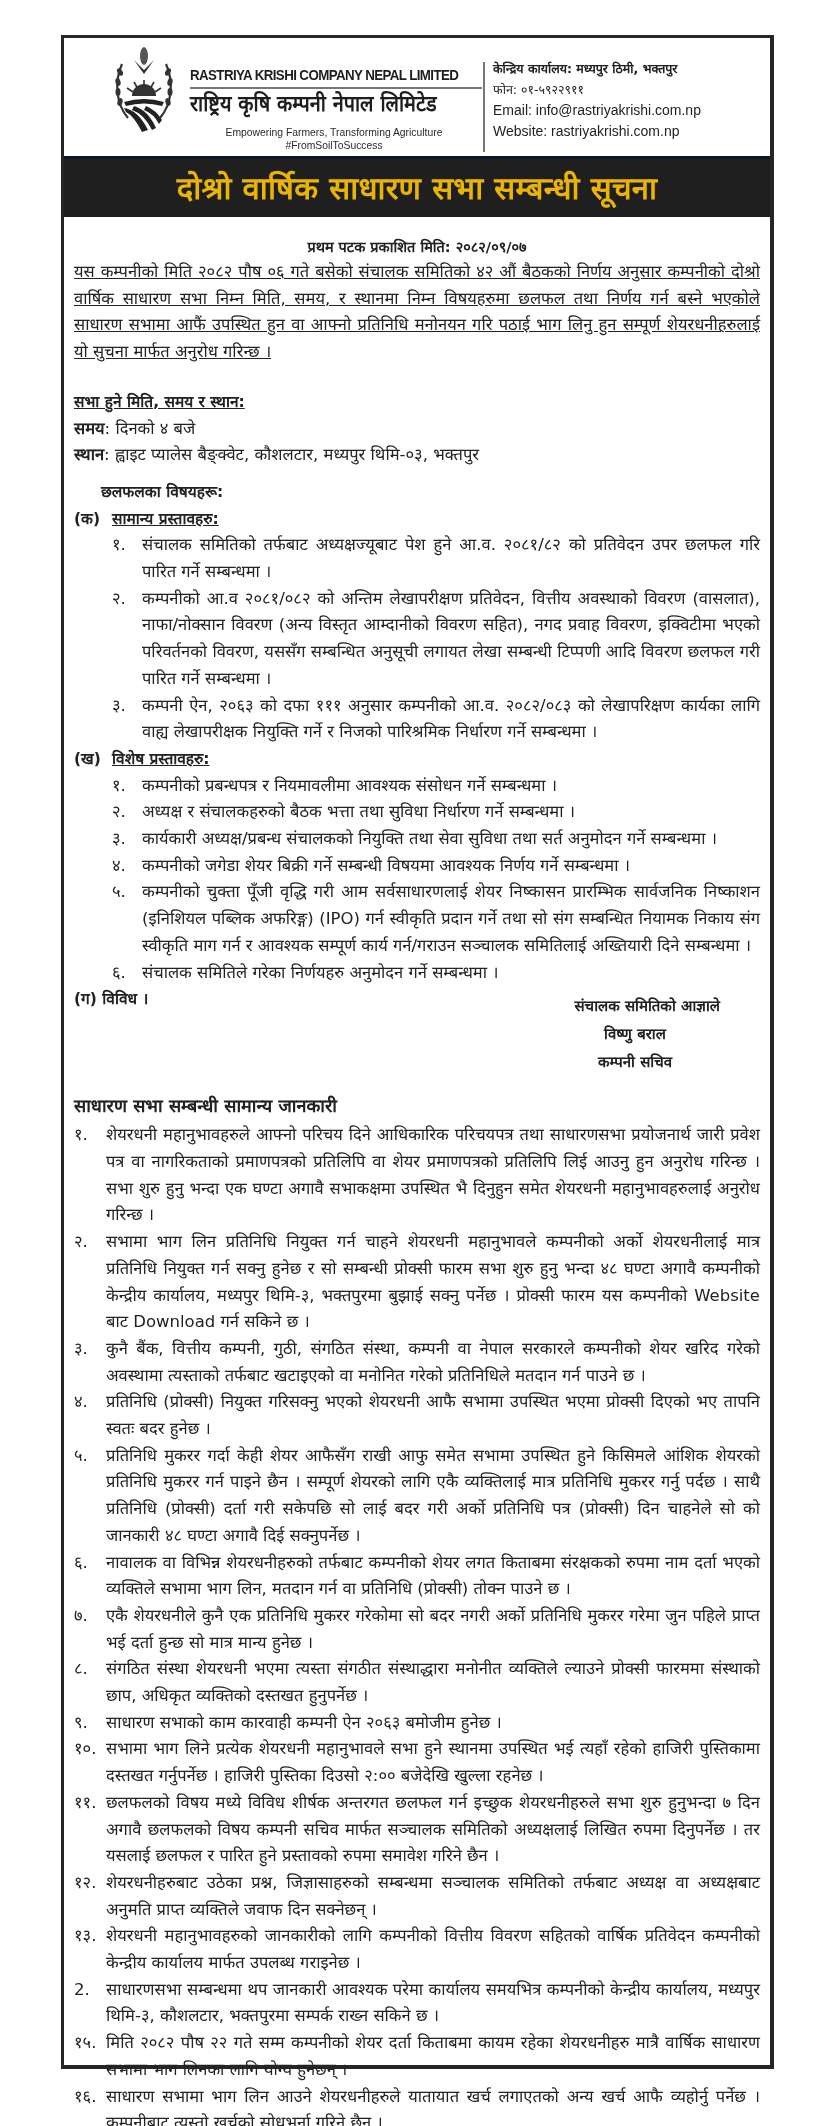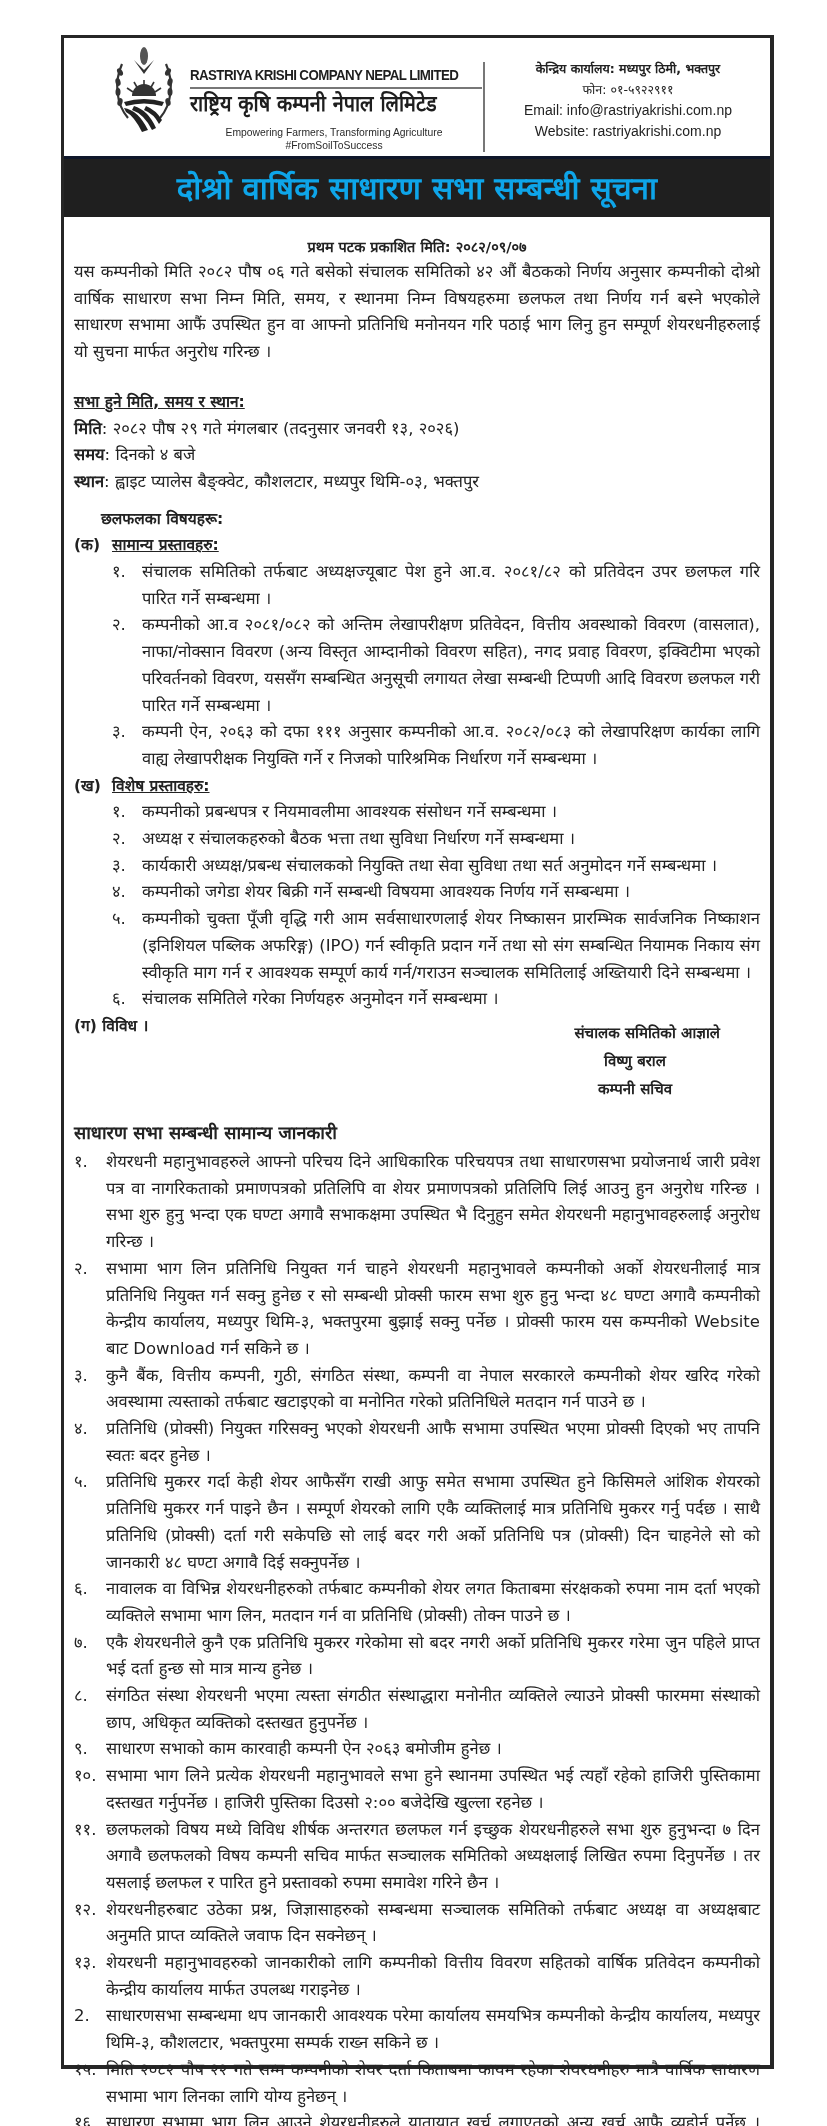--- a/index.html
+++ b/index.html
@@ -12,29 +12,29 @@
   
   .header { position: relative; height: 118px; border-bottom: 3px solid #0f172a; }
   .logo { position: absolute; left: 48px; top: 6px; width: 64px; height: 92px; }
   .brand { position: absolute; left: 126px; top: 28px; width: 290px; text-align: left; }
   .brand-en { font-family: "Liberation Sans", sans-serif; font-weight: bold; font-size: 15.5px; letter-spacing: -0.7px; color: #1e1e1e; transform: scaleX(0.86); transform-origin: left center; white-space: nowrap; }
   .brand-rule { height: 2px; background: #777; margin: 3px 0 2px 0; width: 292px; }
   .brand-np { font-family: "DejaVu Sans", sans-serif; font-weight: bold; font-size: 22px; color: #1e1e1e; white-space: nowrap; line-height: 26px; transform: scaleX(0.9); transform-origin: left center; }
   .tagline { position: absolute; left: 120px; top: 88px; width: 300px; text-align: center; font-family: "Liberation Sans", sans-serif; font-size: 11.5px; color: #2a2a2a; line-height: 13px; transform: scaleX(0.9); transform-origin: center; }
   .tagline .hash { font-weight: normal; }
   .vdivider { position: absolute; left: 419px; top: 24px; width: 2px; height: 90px; background: #777; }
-  .contact { position: absolute; left: 429px; top: 20px; width: 270px; font-size: 12.5px; line-height: 21px; color: #222; text-align: center; }
+  .contact { position: absolute; left: 429px; top: 20px; width: 270px; font-size: 12.5px; line-height: 21px; color: #222; }
   .contact .office { font-weight: bold; font-size: 12.5px; }
   .contact .en { font-family: "Liberation Sans", sans-serif; font-size: 14px; }
   
-  .title-bar { height: 58px; background: #1f1f1f; color: #0ea5e9; text-align: center; font-weight: bold; font-size: 31px; line-height: 58px; letter-spacing: 0.2px; }
+  .title-bar { height: 58px; background: #1f1f1f; color: #eab308; text-align: center; font-weight: bold; font-size: 31px; line-height: 58px; letter-spacing: 0.2px; }
   
   .content { padding: 6px 10px 0 10px; font-size: 16.5px; line-height: 26.7px; color: #222; }
   .pub-date { text-align: center; font-weight: bold; font-size: 14.5px; line-height: 24px; margin-top: 12px; }
-  .justify { text-align: justify; text-align-last: left; }
+  .justify { text-align: justify; text-align-last: left; text-decoration: underline; }
   .section-heading { font-weight: bold; text-decoration: underline; margin-top: 23px; font-size: 15.5px; }
   .kv { margin: 0; }
   .kv .k { font-weight: bold; }
   .subjects-heading { font-weight: bold; margin-top: 10px; font-size: 15.5px; margin-left: 27px; }
   .group-heading { display: flex; font-weight: bold; font-size: 15.5px; }
   .group-heading .gl { width: 38px; }
   .group-heading .gt { text-decoration: underline; }
   .olist { margin: 0; padding: 0; list-style: none; }
   .olist.indent { margin-left: 38px; }
   .olist li { display: flex; }
@@ -111,23 +111,20 @@
   </div>
 
   <div class="title-bar">दोश्रो वार्षिक साधारण सभा सम्बन्धी सूचना</div>
 
   <div class="content">
     <div class="pub-date">प्रथम पटक प्रकाशित मिति: २०८२/०९/०७</div>
     <div class="justify">यस कम्पनीको मिति २०८२ पौष ०६ गते बसेको संचालक समितिको ४२ औं बैठकको निर्णय अनुसार कम्पनीको दोश्रो वार्षिक साधारण सभा निम्न मिति, समय, र स्थानमा निम्न विषयहरुमा छलफल तथा निर्णय गर्न बस्ने भएकोले साधारण सभामा आफैं उपस्थित हुन वा आफ्नो प्रतिनिधि मनोनयन गरि पठाई भाग लिनु हुन सम्पूर्ण शेयरधनीहरुलाई यो सुचना मार्फत अनुरोध गरिन्छ ।</div>
 
     <div class="section-heading">सभा हुने मिति, समय र स्थान:</div>
     <div class="kv">
-      <span class="k">मिति</span><span>: २०८२ पौष २९ गते मंगलबार (तदनुसार जनवरी १३, २०२६)</span>
-    </div>
-    <div class="kv">
       <span class="k">समय</span><span>: दिनको ४ बजे</span>
     </div>
     <div class="kv">
       <span class="k">स्थान</span><span>: ह्वाइट प्यालेस बैङ्क्वेट, कौशलटार, मध्यपुर थिमि-०३, भक्तपुर</span>
     </div>
 
     <div class="subjects-heading">छलफलका विषयहरू:</div>
 
     <div class="group-heading">
       <span class="gl">(क)</span>

